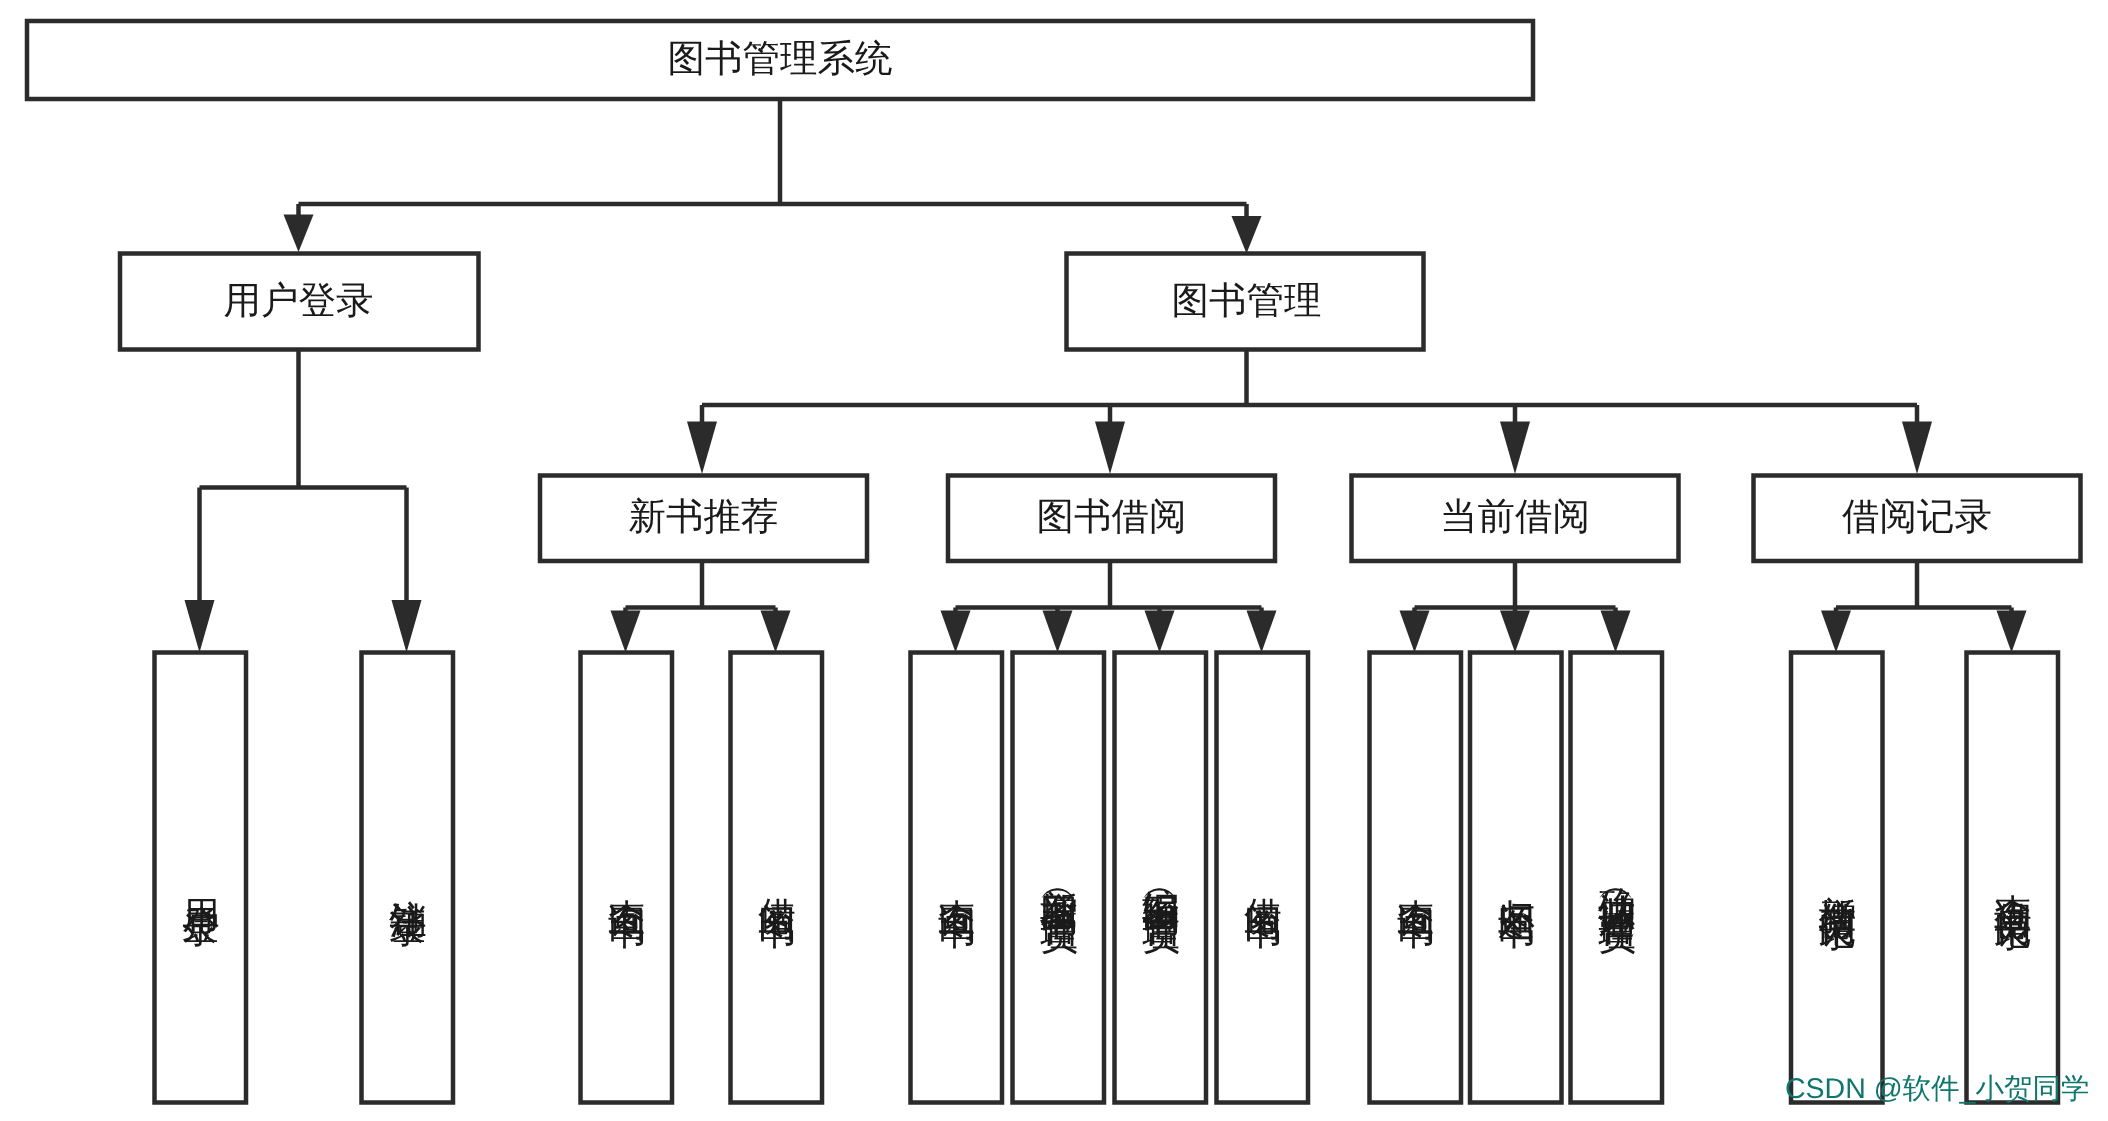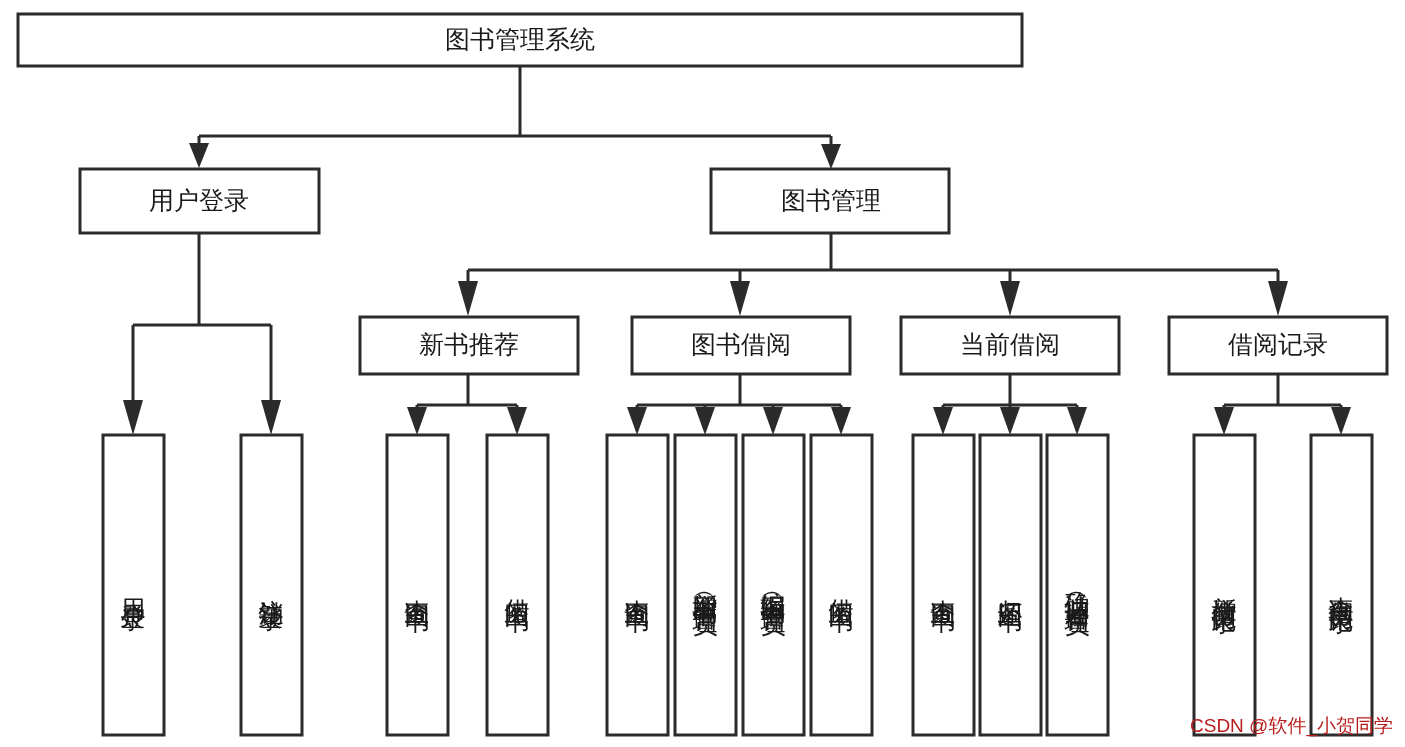--- a/index.html
+++ b/index.html
@@ -43,21 +43,21 @@
     text-orientation:upright;
     font-family:"Liberation Sans","DejaVu Sans",sans-serif;
     font-size:25px;
     line-height:1.12;
     letter-spacing:3px;
     color:#1a1a1a;
     white-space:nowrap;
   }
   .watermark{
     position:absolute;
-    color:#b91c1c;
+    color:#0f766e;
     font-size:19px;
     font-family:"Liberation Sans","DejaVu Sans",sans-serif;
     white-space:nowrap;
     left:1190px;
     top:713px;
   }
 </style>
 </head>
 <body>
 

